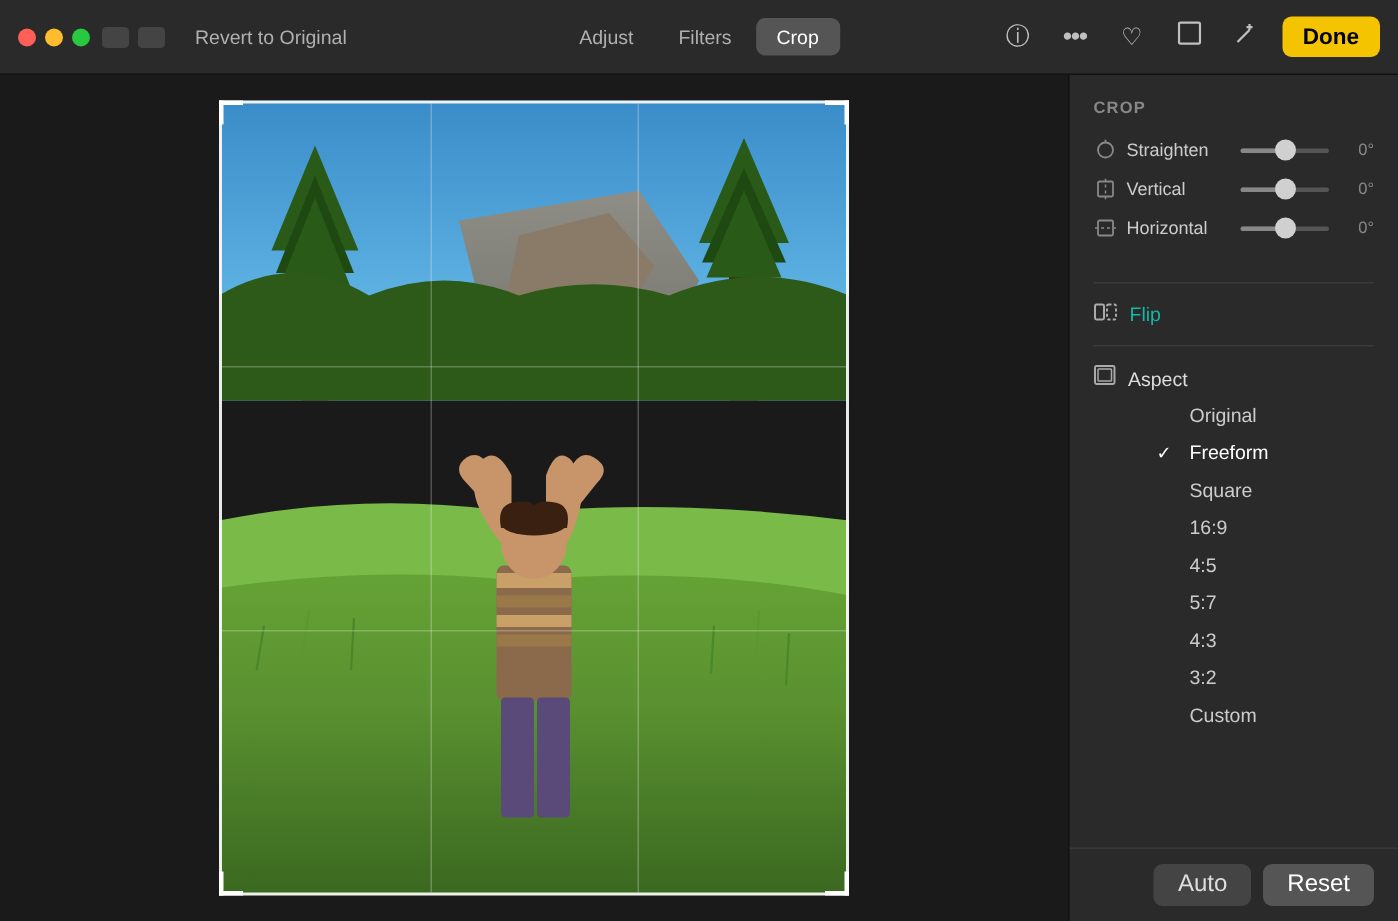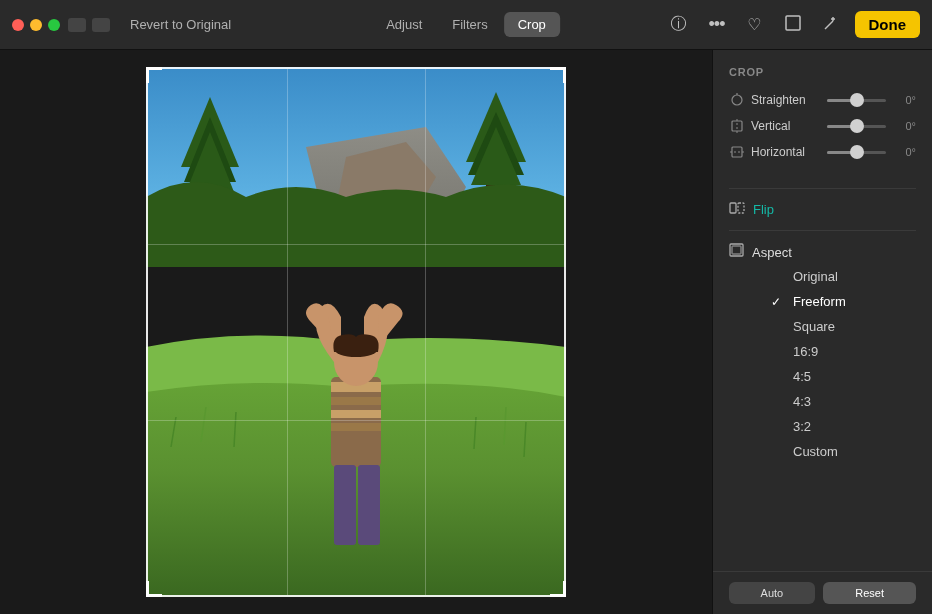--- a/index.html
+++ b/index.html
@@ -330,22 +330,22 @@
       padding: 10px 16px;
       display: flex;
       gap: 8px;
       justify-content: flex-end;
       border-top: 1px solid #3a3a3a;
     }
     .footer-btn {
       background: #444;
       border: none;
       color: #ddd;
-      font-size: 11px;
-      padding: 5px 32px;
+      font-size: 16px;
+      padding: 5px 16px;
       border-radius: 6px;
       cursor: pointer;
     }
     .footer-btn.reset {
       background: #555;
       color: #fff;
     }
   </style>
 </head>
 <body>
@@ -576,20 +576,24 @@
       <div class="aspect-item">
         <span class="checkmark"></span>
         <span>16:9</span>
       </div>
       <div class="aspect-item">
         <span class="checkmark"></span>
         <span>4:5</span>
       </div>
       <div class="aspect-item">
         <span class="checkmark"></span>
+        <span>5:7</span>
+      </div>
+      <div class="aspect-item">
+        <span class="checkmark"></span>
         <span>4:3</span>
       </div>
       <div class="aspect-item">
         <span class="checkmark"></span>
         <span>3:2</span>
       </div>
       <div class="aspect-item">
         <span class="checkmark"></span>
         <span>Custom</span>
       </div>

